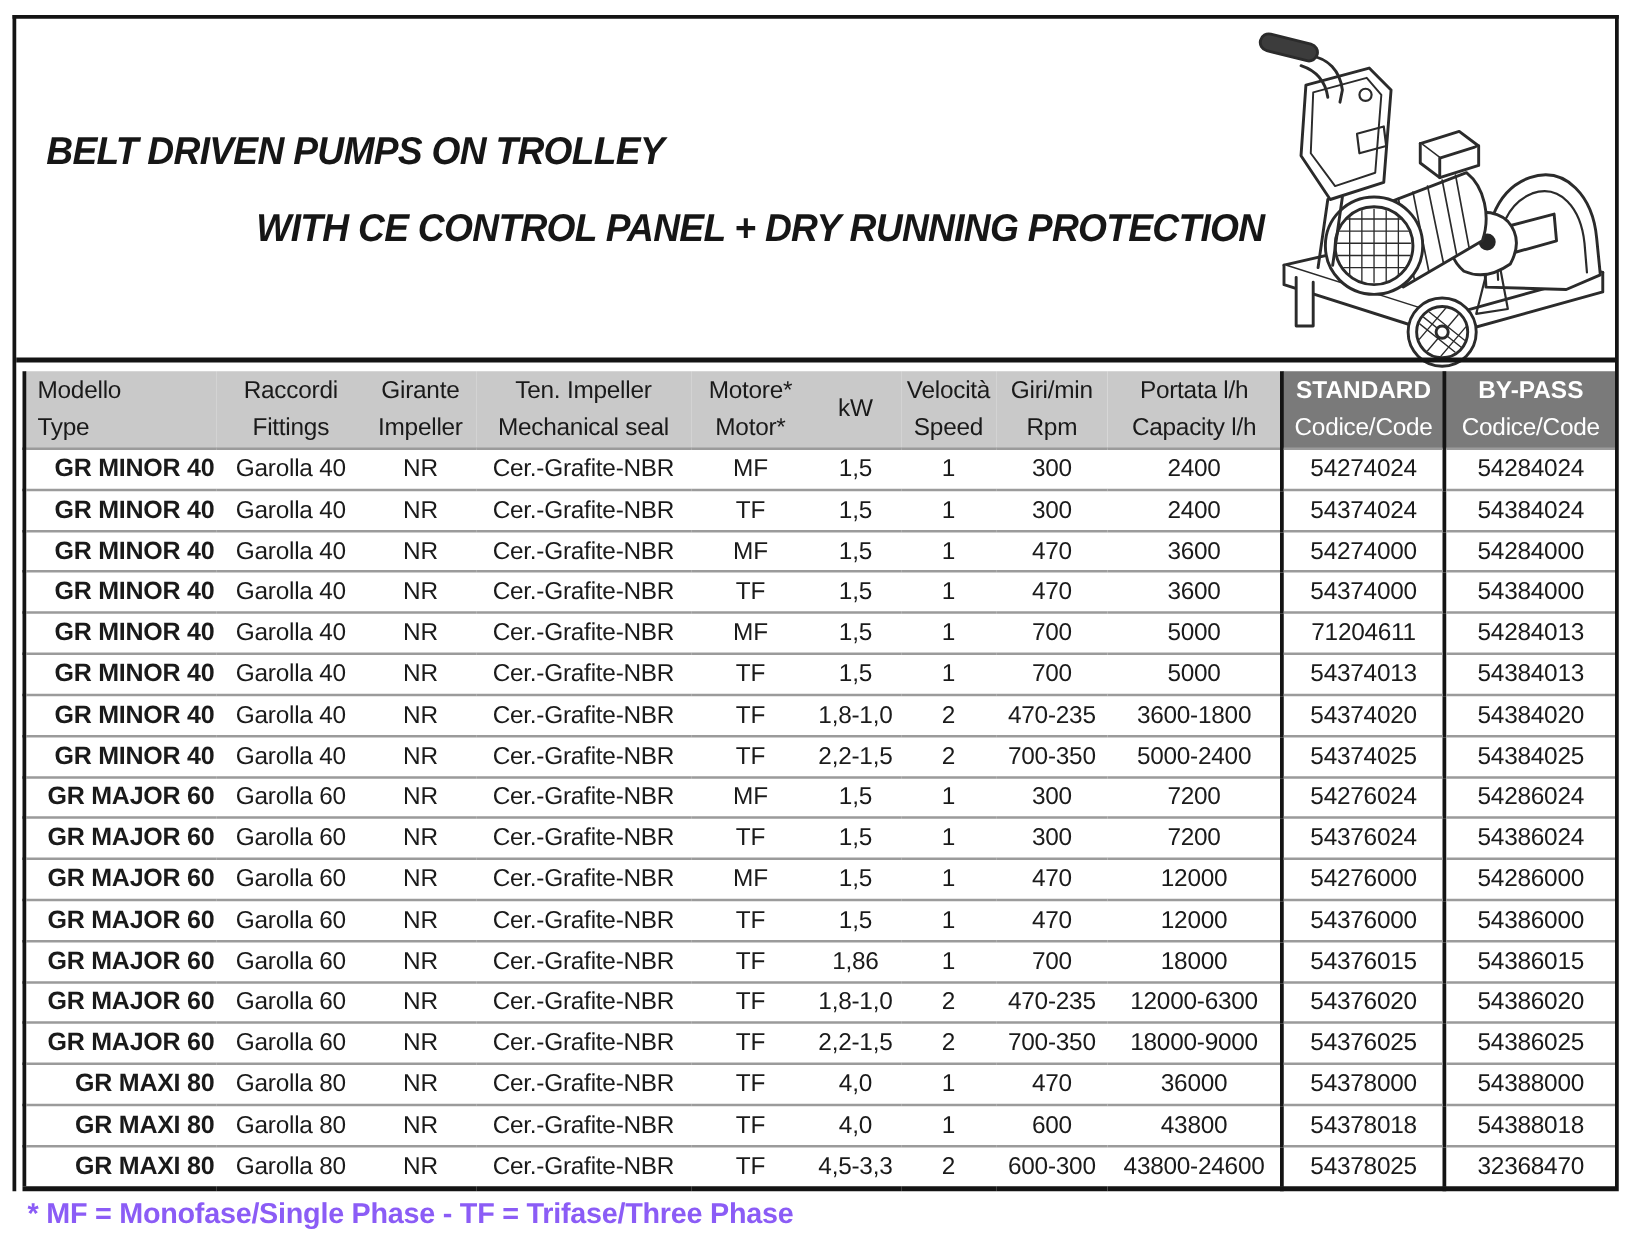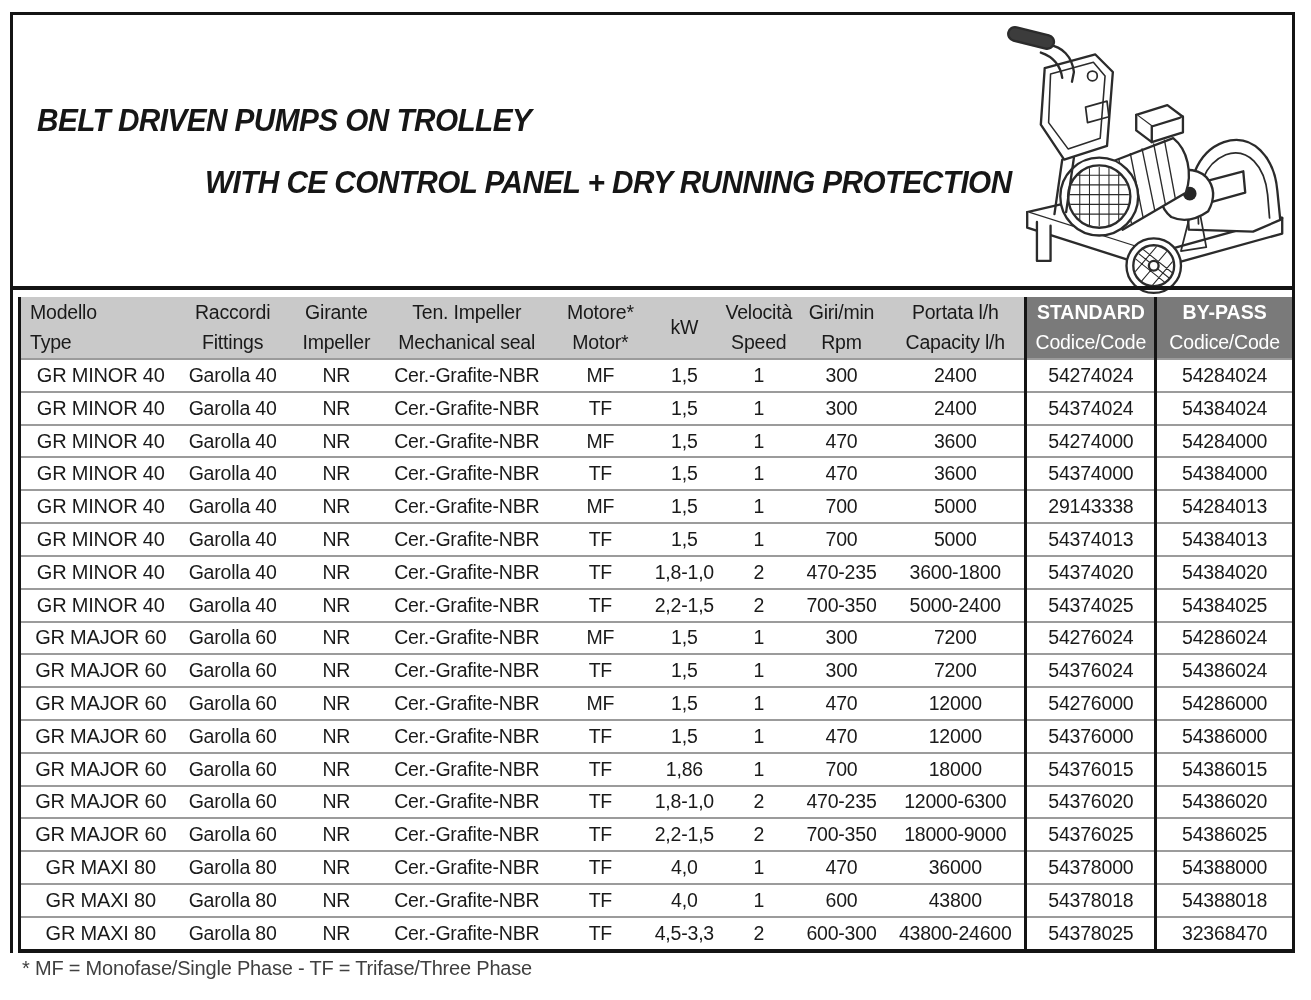--- a/index.html
+++ b/index.html
@@ -37,24 +37,25 @@
   }
   th.c0{text-align:left;padding-left:9px;}
   th.dark{background:var(--hd,#7a7a7a);color:#ffffff;}
   th.dark .l1{font-weight:bold;letter-spacing:0;}
   th.c9,td.c9,th.c10,td.c10{border-left:3px solid var(--border,#141414);margin-top:12px;}
   td{
     border-top:2px solid var(--grid,#9b9b9b);
     text-align:center;font-size:19.5px;letter-spacing:-0.2px;
     padding:0 2px;white-space:nowrap;overflow:hidden;
   }
-  td.c0{text-align:center;font-weight:normal;padding-left:9px;font-size:20px;}
+  td.c0{text-align:right;font-weight:bold;padding-left:9px;font-size:20px;}
   .footnote{
-    position:absolute;left:22px;top:957px;font-size:20px;letter-spacing:-0.2px;
-    color:#404040;
+    position:absolute;left:22px;top:957px;font-size:23px;letter-spacing:-0.2px;
+    color:#8b5cf6;
+    font-weight:bold;
   }
 </style>
 </head>
 <body>
 
 <div class="frame">
 
   <div class="title line1">BELT DRIVEN PUMPS ON TROLLEY</div>
   <div class="title line2">WITH CE CONTROL PANEL + DRY RUNNING PROTECTION</div>
 
@@ -241,21 +242,21 @@
           <tr>
             <td class="c0">GR MINOR 40</td>
             <td class="c1">Garolla 40</td>
             <td class="c2">NR</td>
             <td class="c3">Cer.-Grafite-NBR</td>
             <td class="c4">MF</td>
             <td class="c5">1,5</td>
             <td class="c6">1</td>
             <td class="c7">700</td>
             <td class="c8">5000</td>
-            <td class="c9">29143338</td>
+            <td class="c9">71204611</td>
             <td class="c10">54284013</td>
           </tr>
           <tr>
             <td class="c0">GR MINOR 40</td>
             <td class="c1">Garolla 40</td>
             <td class="c2">NR</td>
             <td class="c3">Cer.-Grafite-NBR</td>
             <td class="c4">TF</td>
             <td class="c5">1,5</td>
             <td class="c6">1</td>

